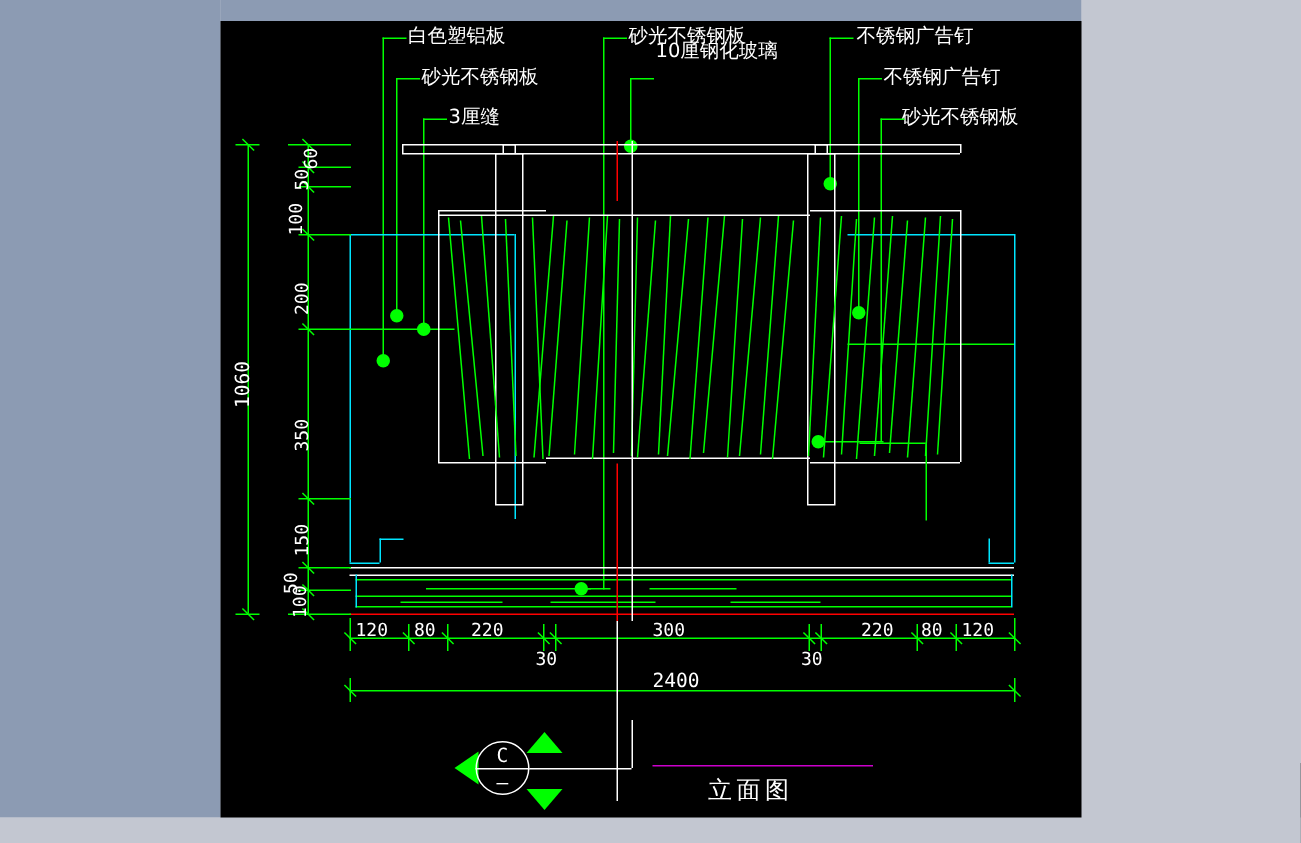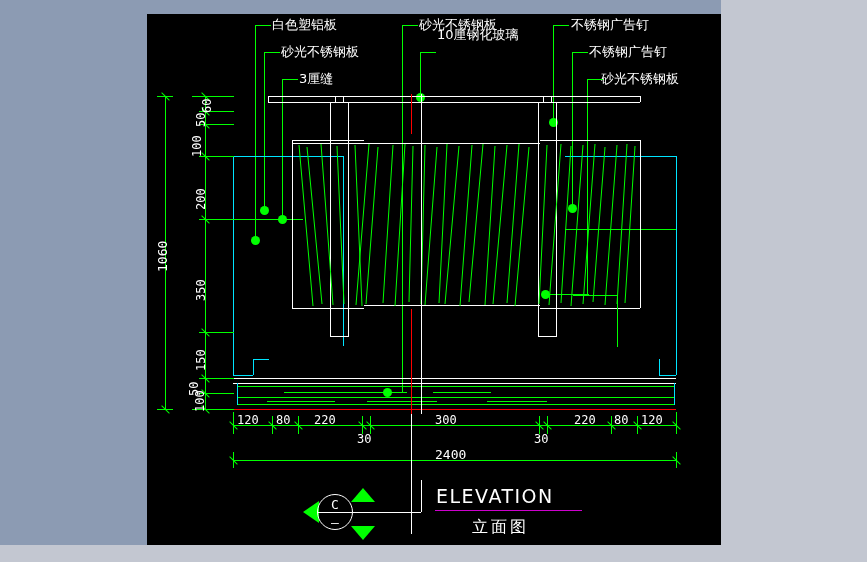--- a/index.html
+++ b/index.html
@@ -321,19 +321,18 @@
       <div class="arrow-tri" style="left:44px;top:32px;border-left:12px solid transparent;border-right:12px solid transparent;border-top:14px solid #00ff00;"></div>
       <div class="arrow-l" style="left:-4px;top:7px;"></div>
       <div class="circ"></div>
       <div class="midline"></div>
       <div class="cletter">C</div>
       <div class="cdash">–</div>
       <div class="ln hw" style="left:46px;top:18px;width:68px;"></div>
       <div class="ln vw" style="left:114px;top:-14px;height:32px;"></div>
     </div>
 
-    <div class="title-en" style="left:289px;top:471px;">ELEVATION</div>
     <div class="ln hm" style="left:288px;top:496px;width:147px;"></div>
     <div class="ln vw" style="left:264px;top:400px;height:120px;"></div>
     <div class="title-cn" style="left:325px;top:503px;">立面图</div>
 
   </div>
 </div>
 
 </body></html>

